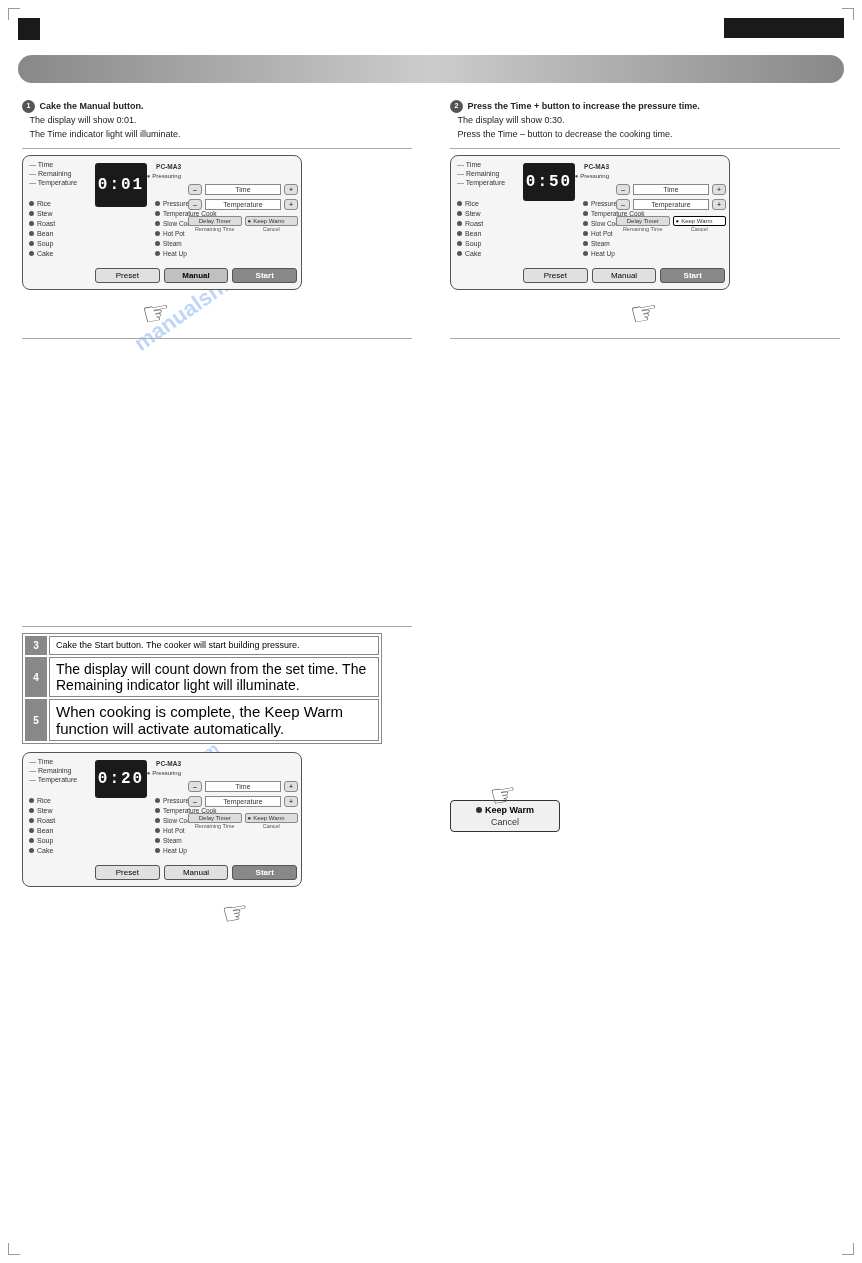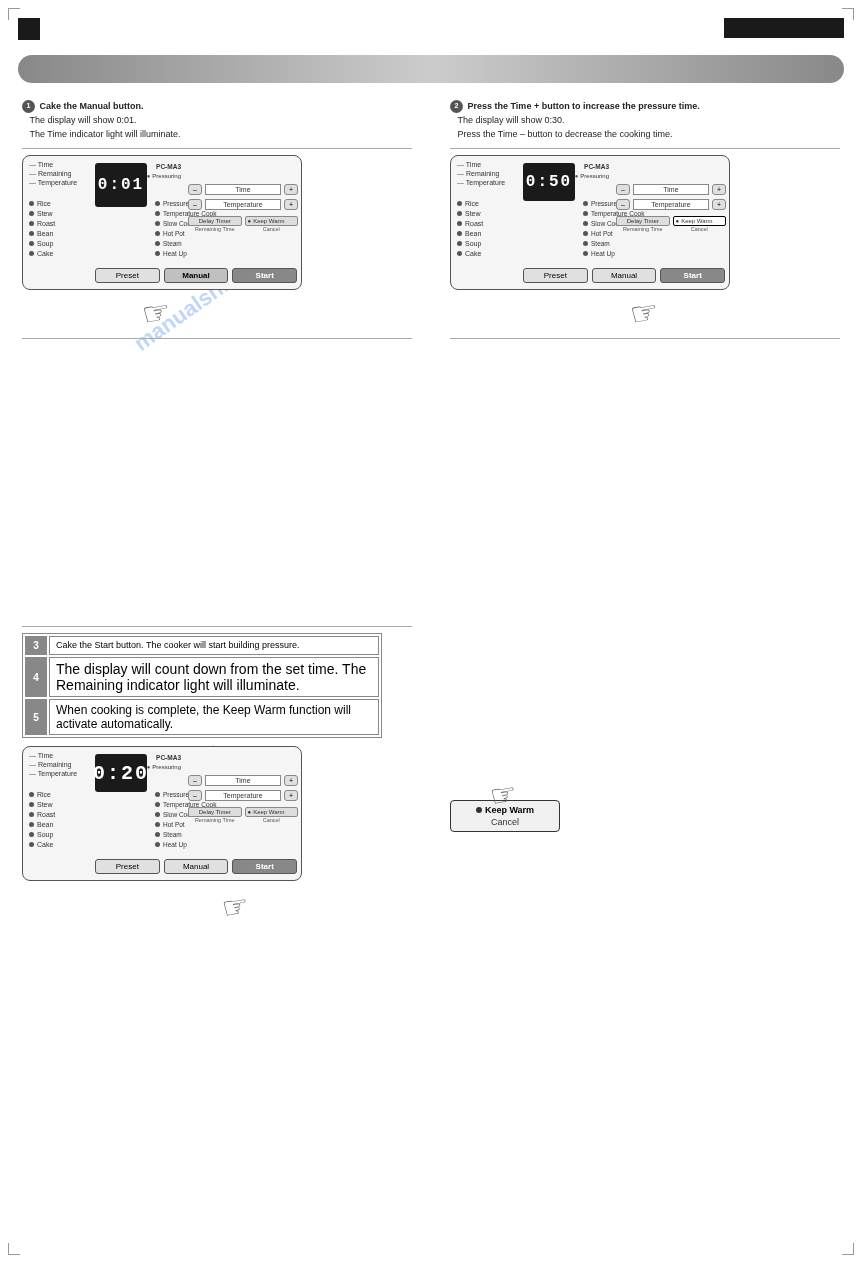--- a/index.html
+++ b/index.html
@@ -646,21 +646,21 @@
           <tr>
         <td class="step-num-cell" rowspan="1">3</td>
         <td style="font-size:9px;">Cake the Start button. The cooker will start building pressure.</td>
       </tr>
       <tr>
         <td class="step-num-cell">4</td>
         <td style="font-size:14px;">The display will count down from the set time. The Remaining indicator light will illuminate.</td>
       </tr>
       <tr>
         <td class="step-num-cell">5</td>
-        <td style="font-size:12px;">When cooking is complete, the Keep Warm function will activate automatically.</td>
+        <td style="font-size:15px;">When cooking is complete, the Keep Warm function will activate automatically.</td>
       </tr>
     </tbody>
       </table>
 
     <div class="appliance-diagram" style="width:280px; height:135px; margin:8px 0;">
       <div class="diag-left" style="top:5px;">
         <div class="diag-label" style="font-size:7px; color:#333;">Time</div>
         <div class="diag-label" style="font-size:7px; color:#333;">Remaining</div>
         <div class="diag-label" style="font-size:7px; color:#333;">Temperature</div>
       </div>
@@ -683,21 +683,21 @@
           </div>
         <div class="dot-label">
             <div class="dot"></div>
             <span style="font-size:7px;">Soup</span>
           </div>
         <div class="dot-label">
             <div class="dot"></div>
             <span style="font-size:7px;">Cake</span>
           </div>
       </div>
-      <div class="diag-display" style="left:72px; top:7px; width:52px; height:38px; font-size:20px;">0:20</div>
+      <div class="diag-display" style="left:72px; top:7px; width:52px; height:38px; font-size:16px;">0:20</div>
       <div class="diag-model" style="right:120px; top:7px; font-size:6.5px;">PC-MA3</div>
       <div class="diag-pressuring" style="right:120px; top:17px; font-size:6px;">Pressuring</div>
       <div class="diag-right-labels" style="left:132px; top:44px; display:flex; flex-direction:column; gap:3px;">
         <div class="dot-label">
             <div class="dot"></div>
             <span style="font-size:6.5px;">Pressure</span>
           </div>
         <div class="dot-label">
             <div class="dot"></div>
             <span style="font-size:6.5px;">Temperature Cook</span>

